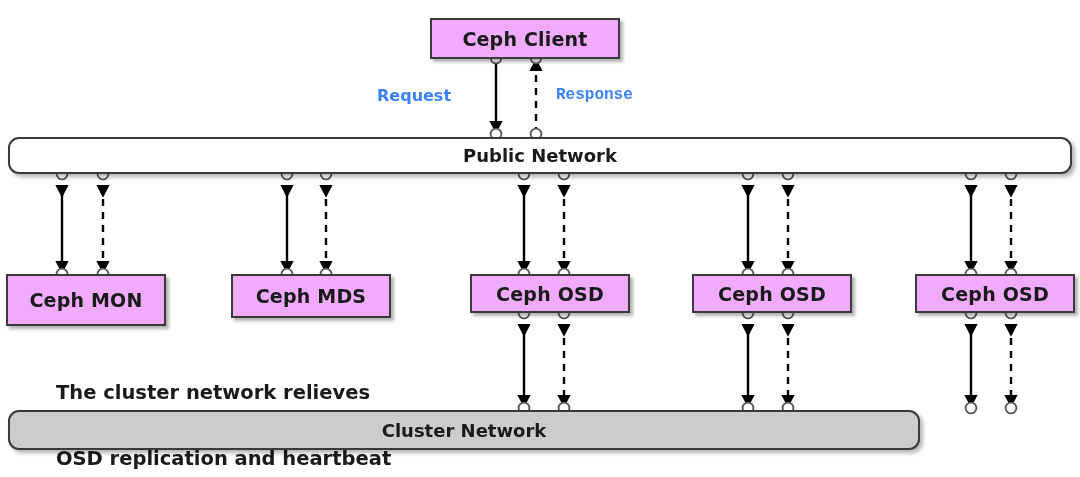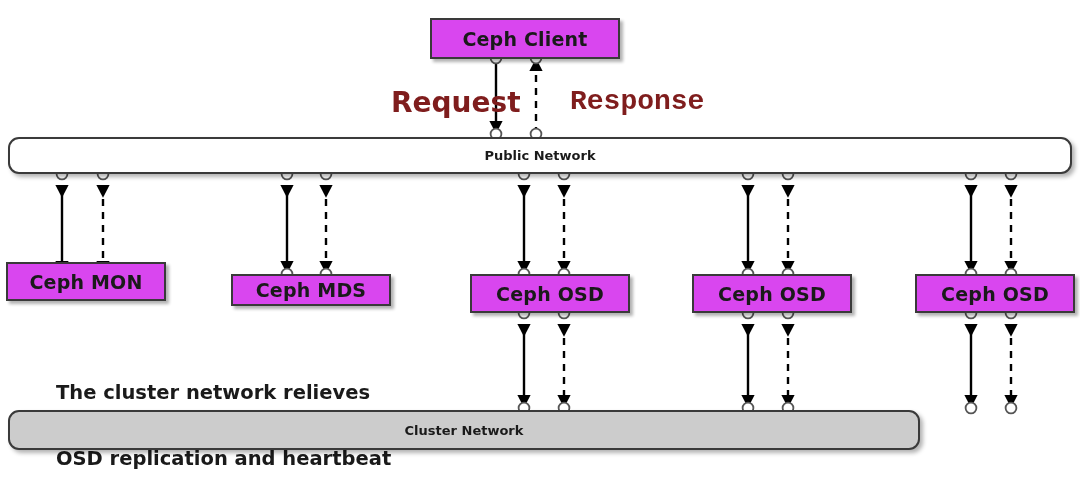--- a/index.html
+++ b/index.html
@@ -18,21 +18,21 @@
   #svg-layer {
     position: absolute;
     top: 0; left: 0;
     width: 1080px;
     height: 477px;
   }
   
   .node {
     position: absolute;
     box-sizing: border-box;
-    background: #d946ef;
+    background: #f0abfc;
     border: 2px solid #3a3a3a;
     box-shadow: 3px 3px 3px rgba(0,0,0,0.30);
     display: flex;
     align-items: center;
     justify-content: center;
     color: #1a1a1a;
     font-size: 19px;
     font-weight: bold;
     letter-spacing: 0.2px;
     white-space: nowrap;
@@ -41,35 +41,34 @@
   .netbar {
     position: absolute;
     box-sizing: border-box;
     border: 2px solid #3a3a3a;
     border-radius: 11px;
     box-shadow: 3px 3px 4px rgba(0,0,0,0.30);
     display: flex;
     align-items: center;
     justify-content: center;
     color: #1a1a1a;
-    font-size: 13px;
+    font-size: 18px;
     font-weight: bold;
     white-space: nowrap;
   }
   .netbar.public  { background: #ffffff; }
   .netbar.cluster { background: #cccccc; }
 
   
   .edge-label {
     position: absolute;
-    color: #7f1d1d;
-    font-size: 28px;
+    color: #3b82f6;
+    font-size: 16px;
     font-weight: bold;
     white-space: nowrap;
-    margin-left: 14px;
   }
 
   
   .caption {
     position: absolute;
     color: #1a1a1a;
     font-size: 19.5px;
     font-weight: bold;
     line-height: 22px;
     white-space: pre;
@@ -191,25 +190,25 @@
     <span>Ceph Client</span>
   </div>
 
   <div class="edge-label" style="left:377px; top:86px;">Request</div>
   <div class="edge-label" style="left:556px; top:86px;font-family:Liberation Mono, monospace;">Response</div>
 
   <div class="netbar public" style="left:8px; top:137px; width:1064px; height:37px;">
     <span>Public Network</span>
   </div>
 
-  <div class="node" style="left:6px; top:262px; width:160px; height:39px;">
+  <div class="node" style="left:6px; top:274px; width:160px; height:52px;">
     <span>Ceph MON</span>
   </div>
 
-  <div class="node" style="left:231px; top:274px; width:160px; height:32px;">
+  <div class="node" style="left:231px; top:274px; width:160px; height:44px;">
     <span>Ceph MDS</span>
   </div>
 
   <div class="node" style="left:470px; top:274px; width:160px; height:39px;">
     <span>Ceph OSD</span>
   </div>
 
   <div class="node" style="left:692px; top:274px; width:160px; height:39px;">
     <span>Ceph OSD</span>
   </div>

